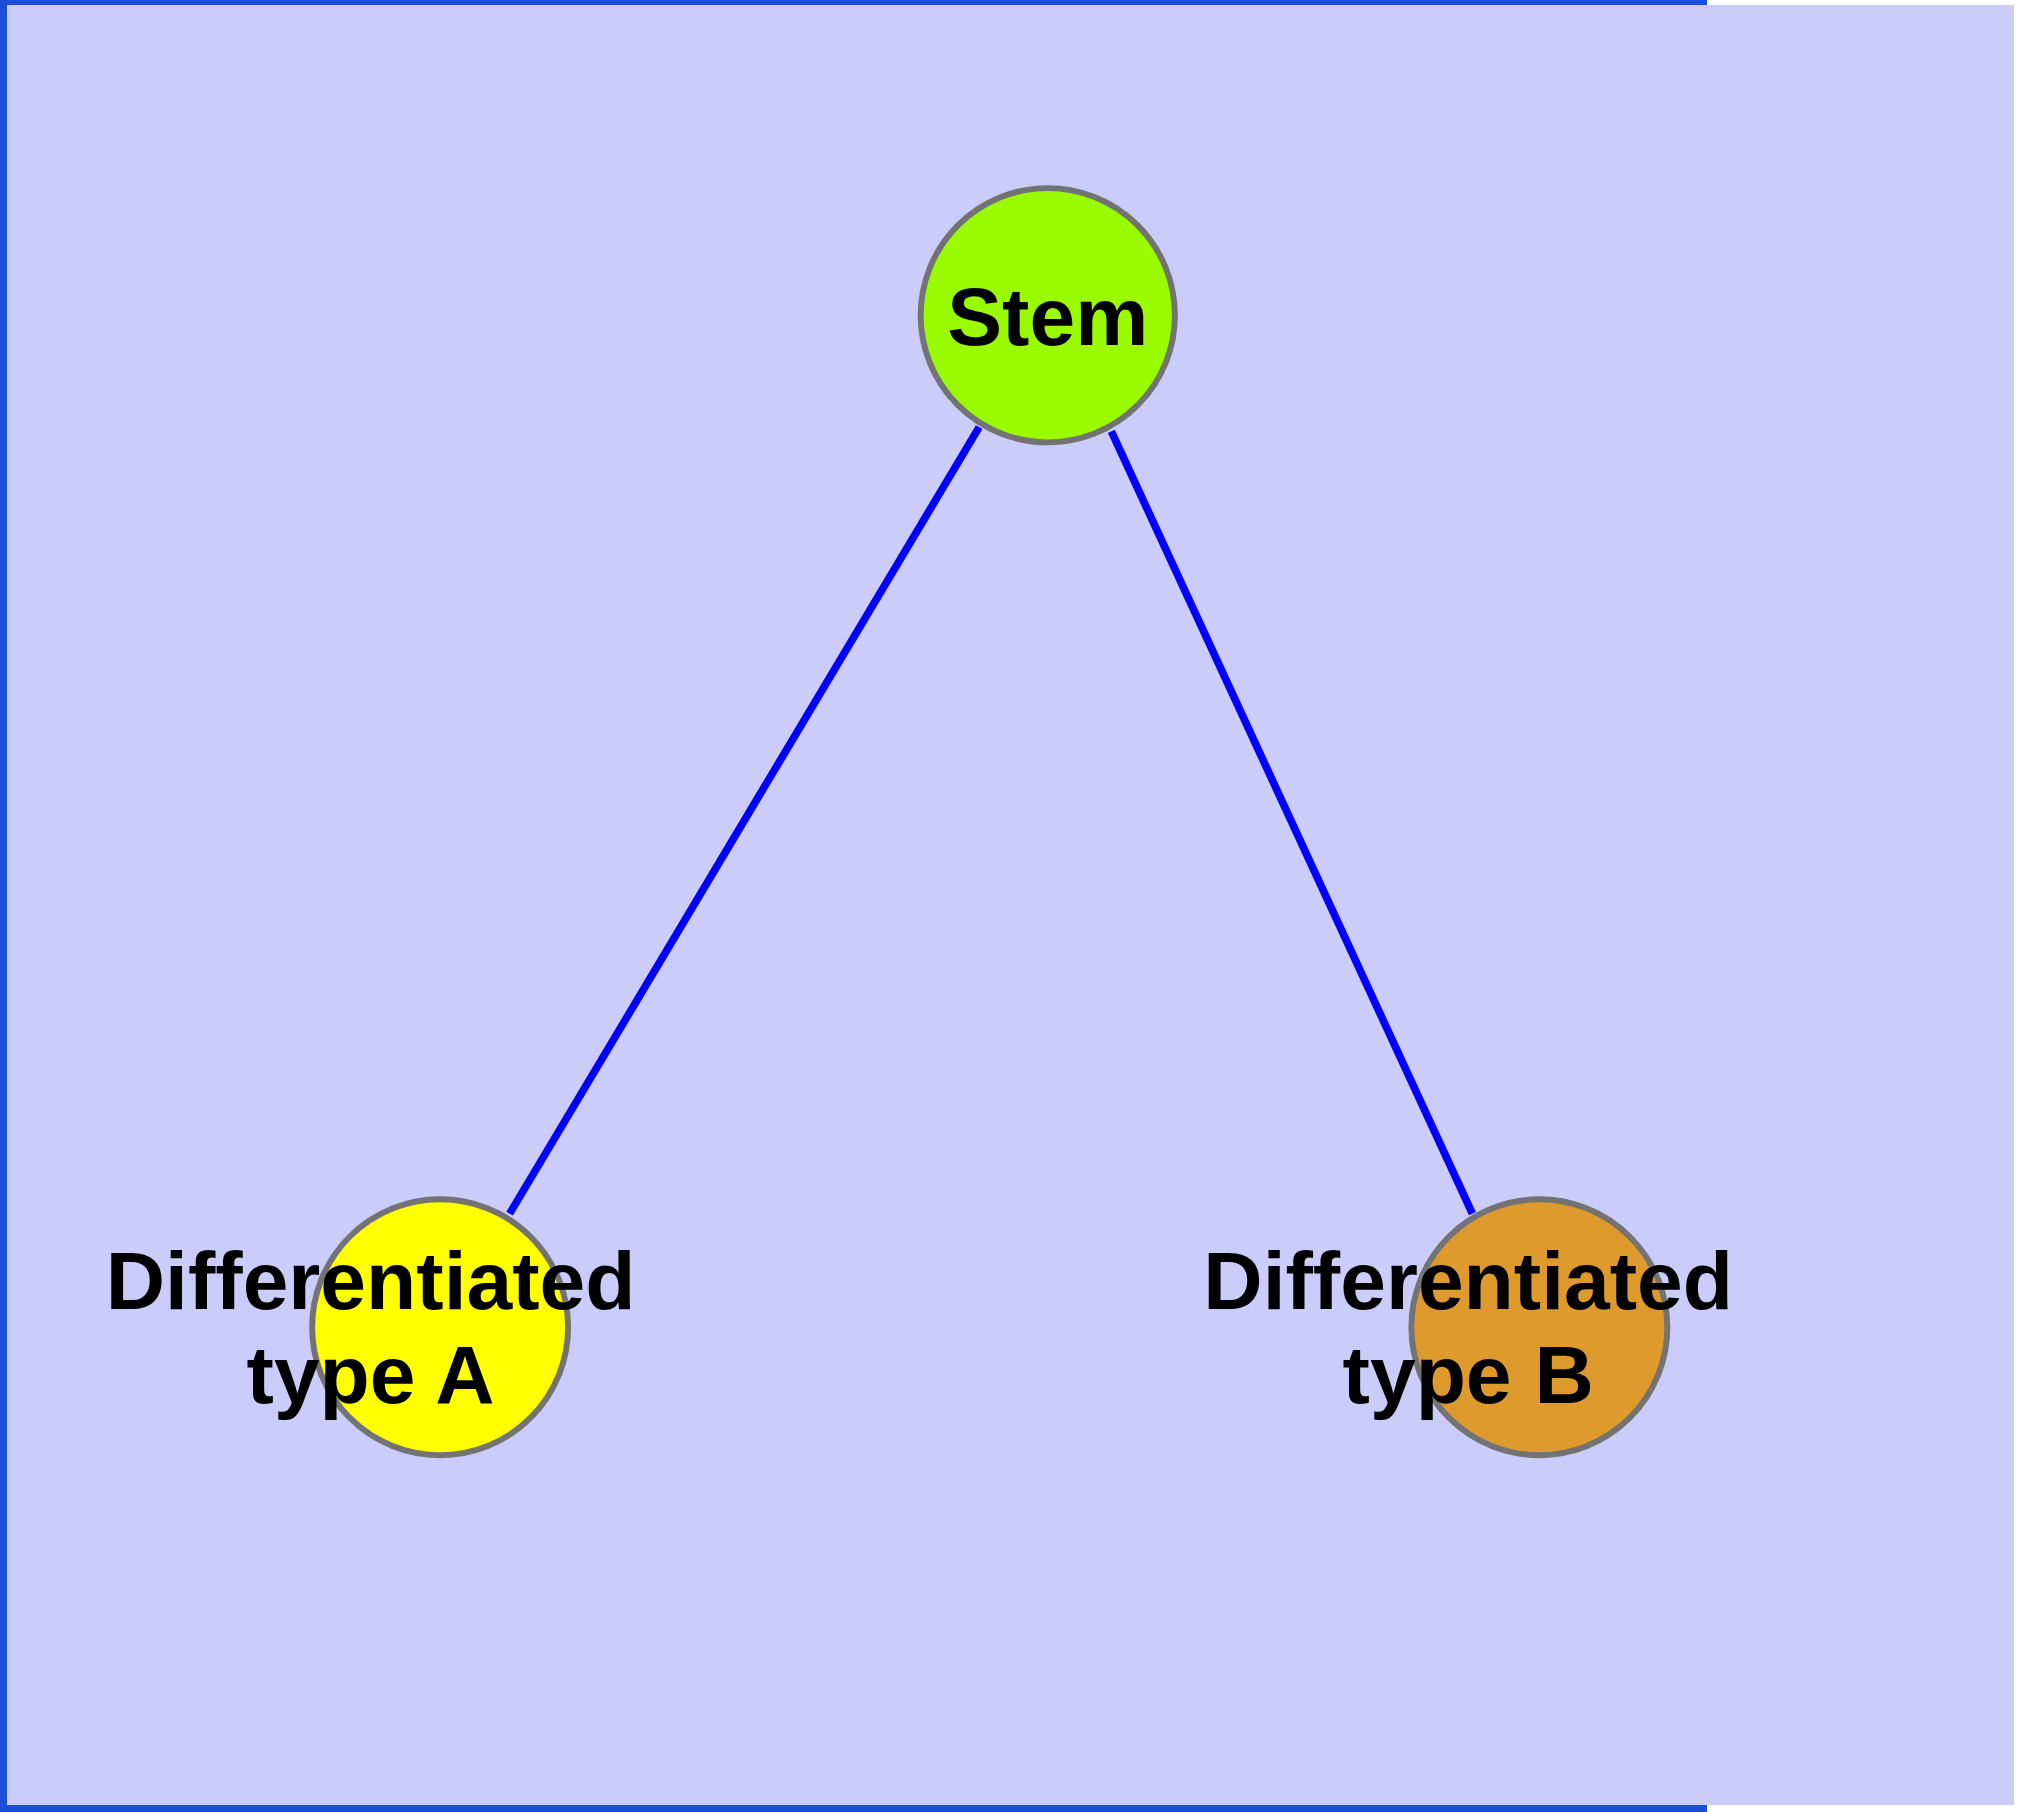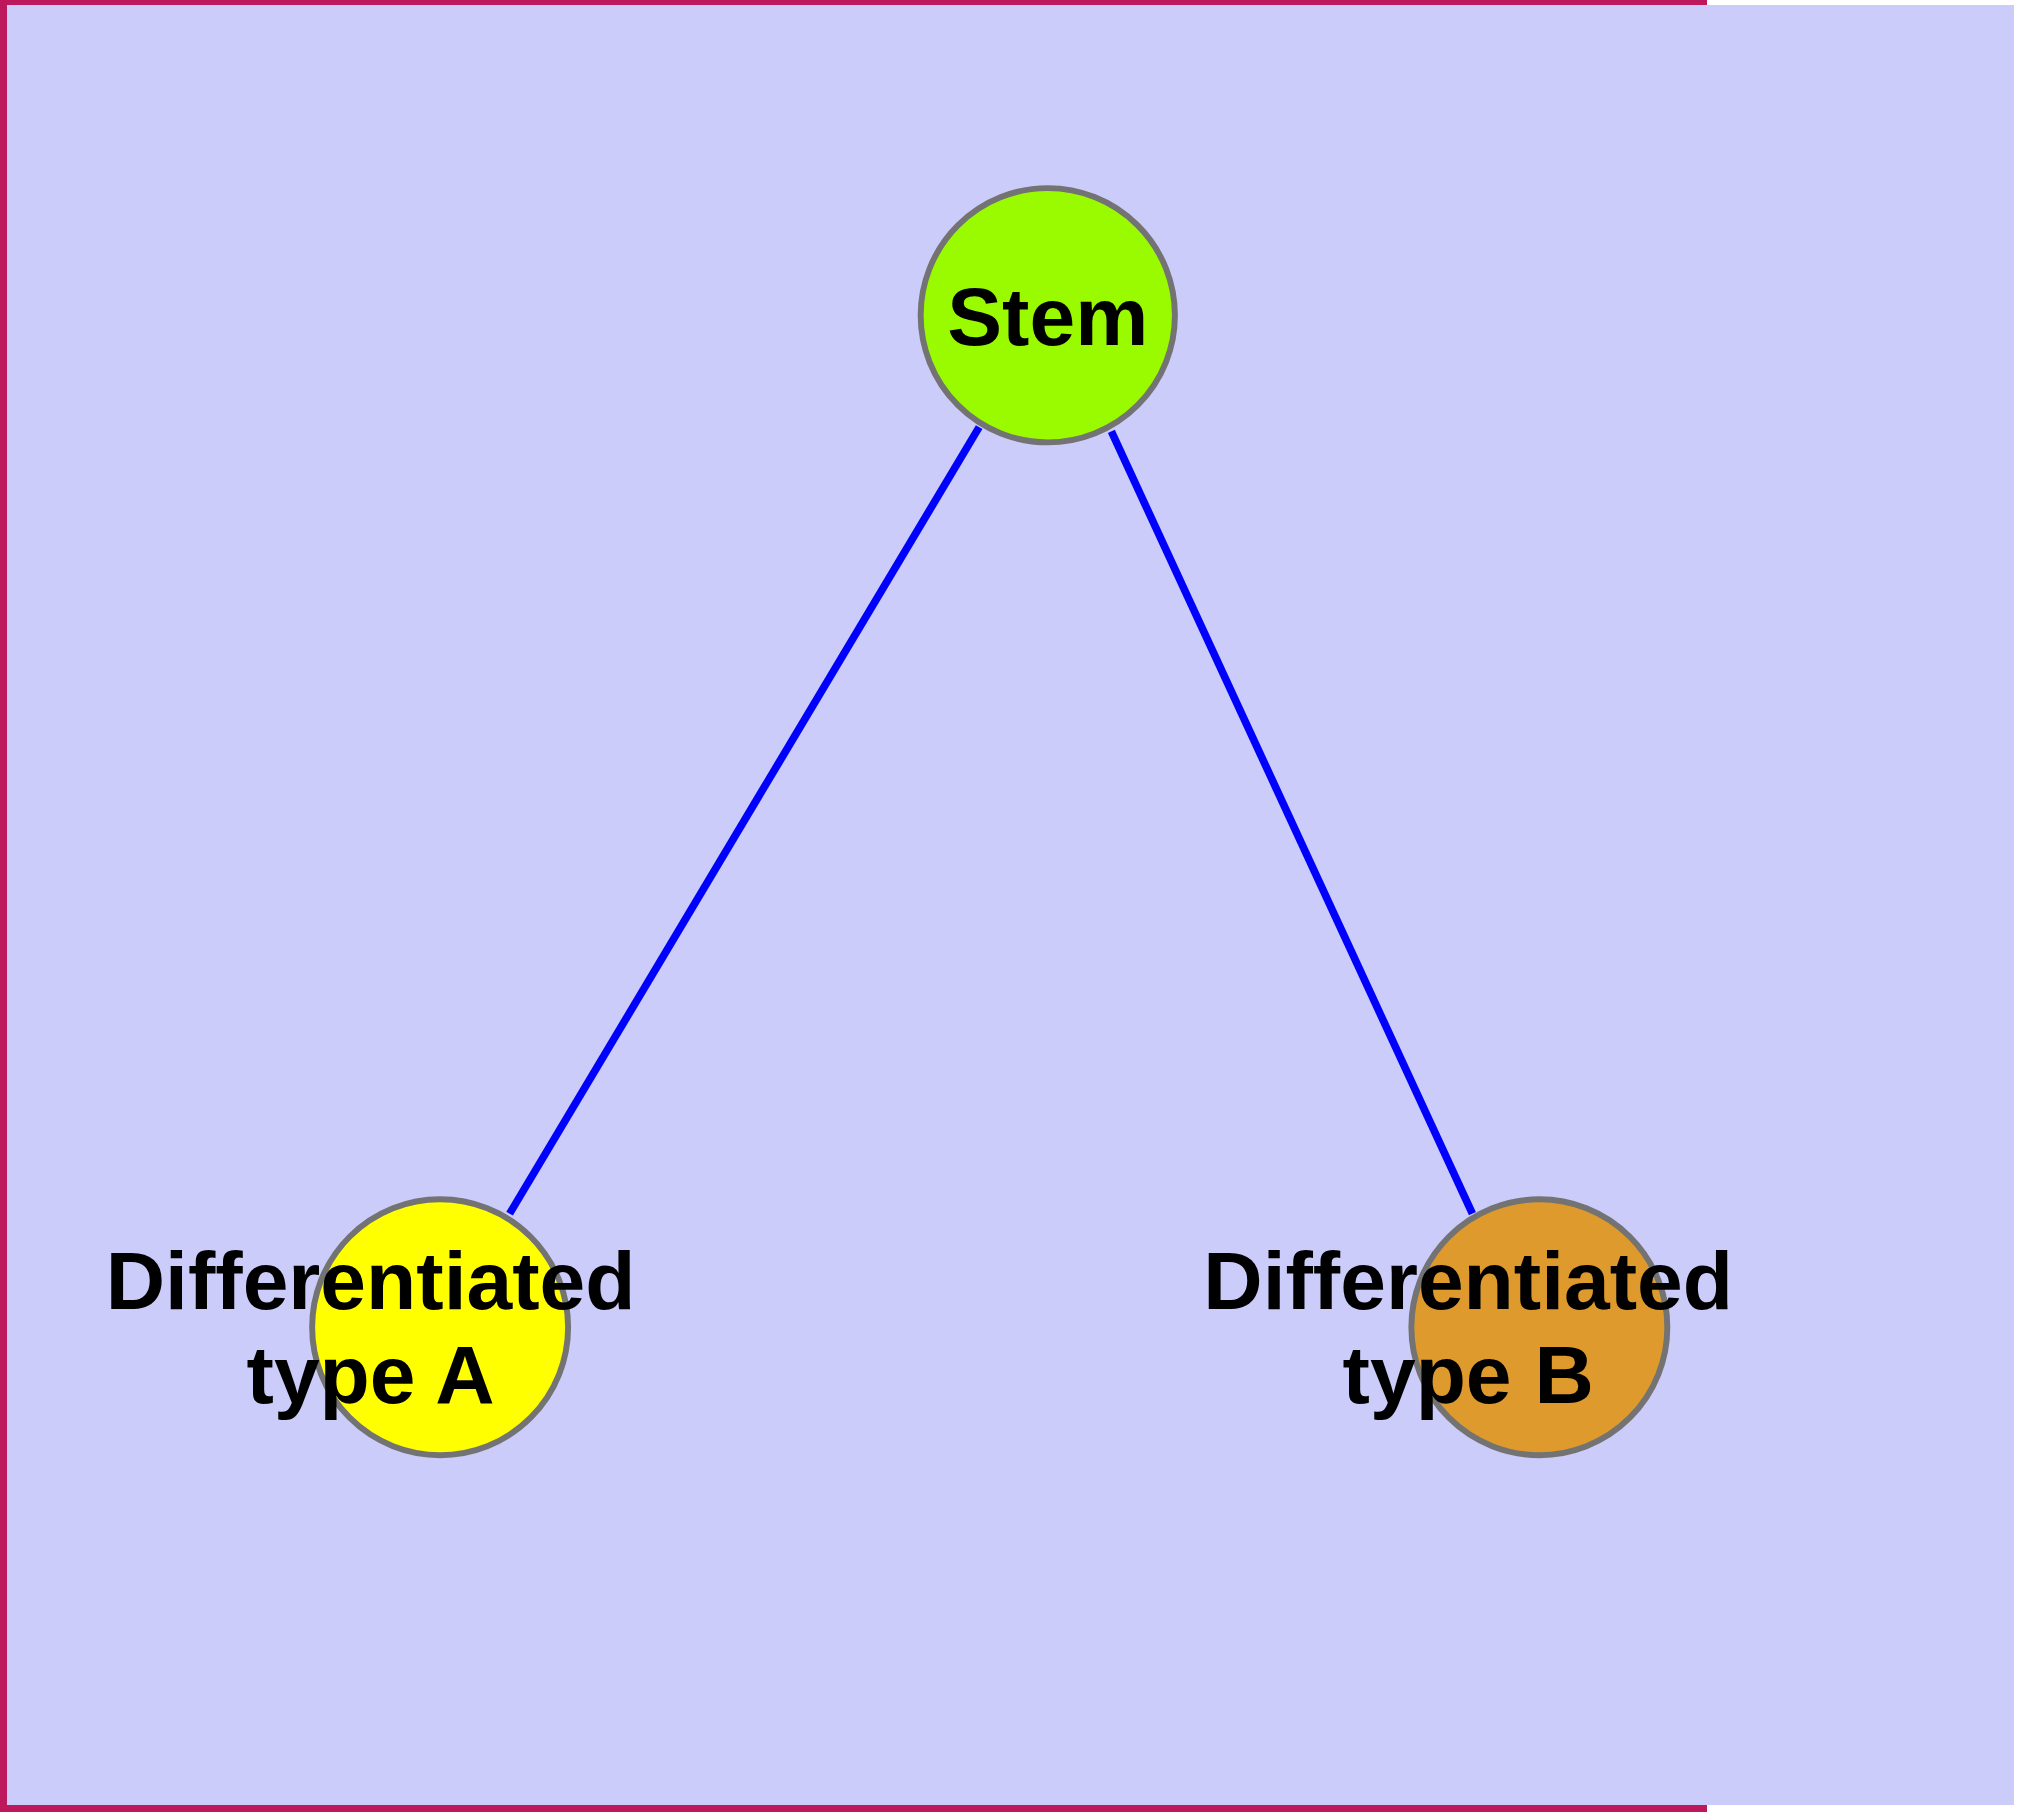--- a/index.html
+++ b/index.html
@@ -10,21 +10,21 @@
   body {
     width: 2021px;
     height: 1812px;
     overflow: hidden;
     font-family: "Liberation Sans", sans-serif;
   }
   #canvas {
     position: relative;
     width: 1707px;
     height: 1812px;
-    background: #be185d;
+    background: #1d4ed8;
     box-sizing: border-box;
   }
   #plot-area {
     position: absolute;
     left: 6.8px;
     top: 5.1px;
     width: 2007px;
     height: 1800px;
     background: #ccccfa;
   }

